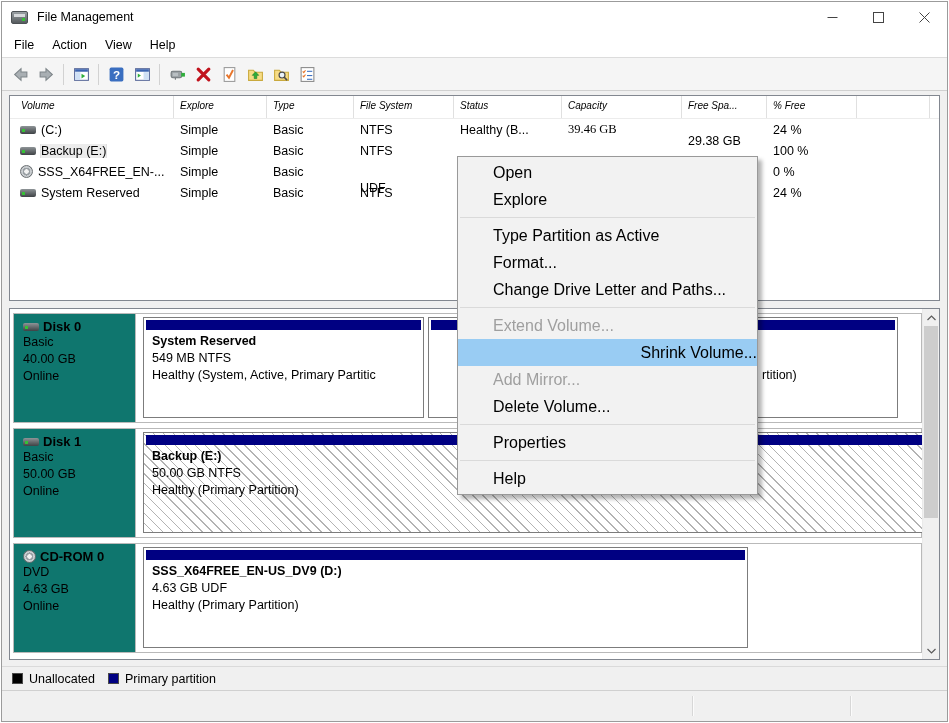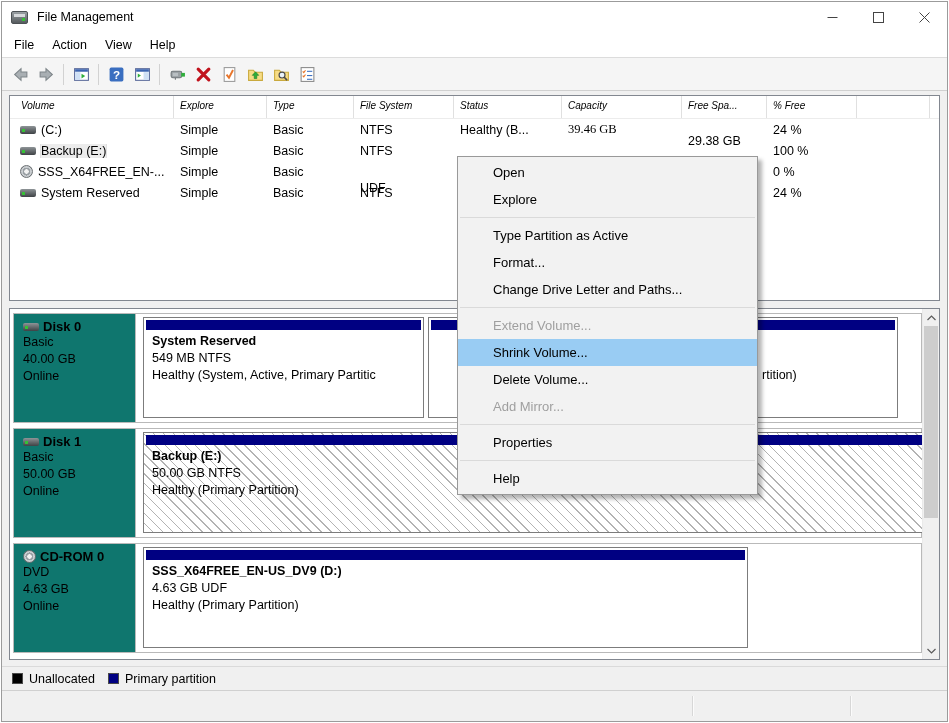--- a/index.html
+++ b/index.html
@@ -75,22 +75,22 @@
   .legend { flex:none; margin:2px -7px 0; margin-top:auto; height:24px; background:#f0f0f0; border-top:1px solid #dadada; display:flex; align-items:center; padding-left:10px; font-size:12.5px; }
   .lg-sq { width:11px; height:11px; border:1px solid #4a4a4a; margin-right:6px; flex:none; }
   .lg-item { display:flex; align-items:center; margin-right:13px; }
 
   
   .statusbar { flex:none; height:31px; background:#f0f0f0; border-top:1px solid #d0d0d0; position:relative; }
   .sb-div { position:absolute; top:5px; bottom:5px; width:1px; background:#d7d7d7; box-shadow:1px 0 0 #fbfbfb; }
 
   
   .ctx-menu { position:absolute; left:455px; top:154px; width:301px; background:#f2f2f2; border:1px solid #999; box-shadow:4px 4px 4px rgba(0,0,0,0.3); padding:2px 0; z-index:50; }
-  .mi { height:27px; line-height:27px; padding-left:35px; font-size:13px; white-space:nowrap; }
-  .mi.hl { background:#99ccf3; }
+  .mi { height:27px; line-height:27px; padding-left:35px; font-size:16px; white-space:nowrap; }
+  .mi.hl { background:#99ccf3;text-align:right; }
   .mi.dis { color:#9f9f9f; }
   .m-sep { height:1px; background:#dadada; margin:4px 2px; }
 </style>
 </head>
 <body>
 
 <div class="window">
 
   <div class="titlebar">
     <span class="title-icon"></span>
@@ -374,21 +374,21 @@
   <div class="ctx-menu" id="ctxmenu">
       <div class="mi">Open</div>
       <div class="mi">Explore</div>
       <div class="m-sep"></div>
       <div class="mi">Type Partition as Active</div>
       <div class="mi">Format...</div>
       <div class="mi">Change Drive Letter and Paths...</div>
       <div class="m-sep"></div>
       <div class="mi dis">Extend Volume...</div>
       <div class="mi hl">Shrink Volume...</div>
+      <div class="mi dis">Add Mirror...</div>
       <div class="mi">Delete Volume...</div>
-      <div class="mi dis">Add Mirror...</div>
       <div class="m-sep"></div>
       <div class="mi">Properties</div>
       <div class="m-sep"></div>
       <div class="mi">Help</div>
     </div>
 
 </div>
 
 </body></html>

